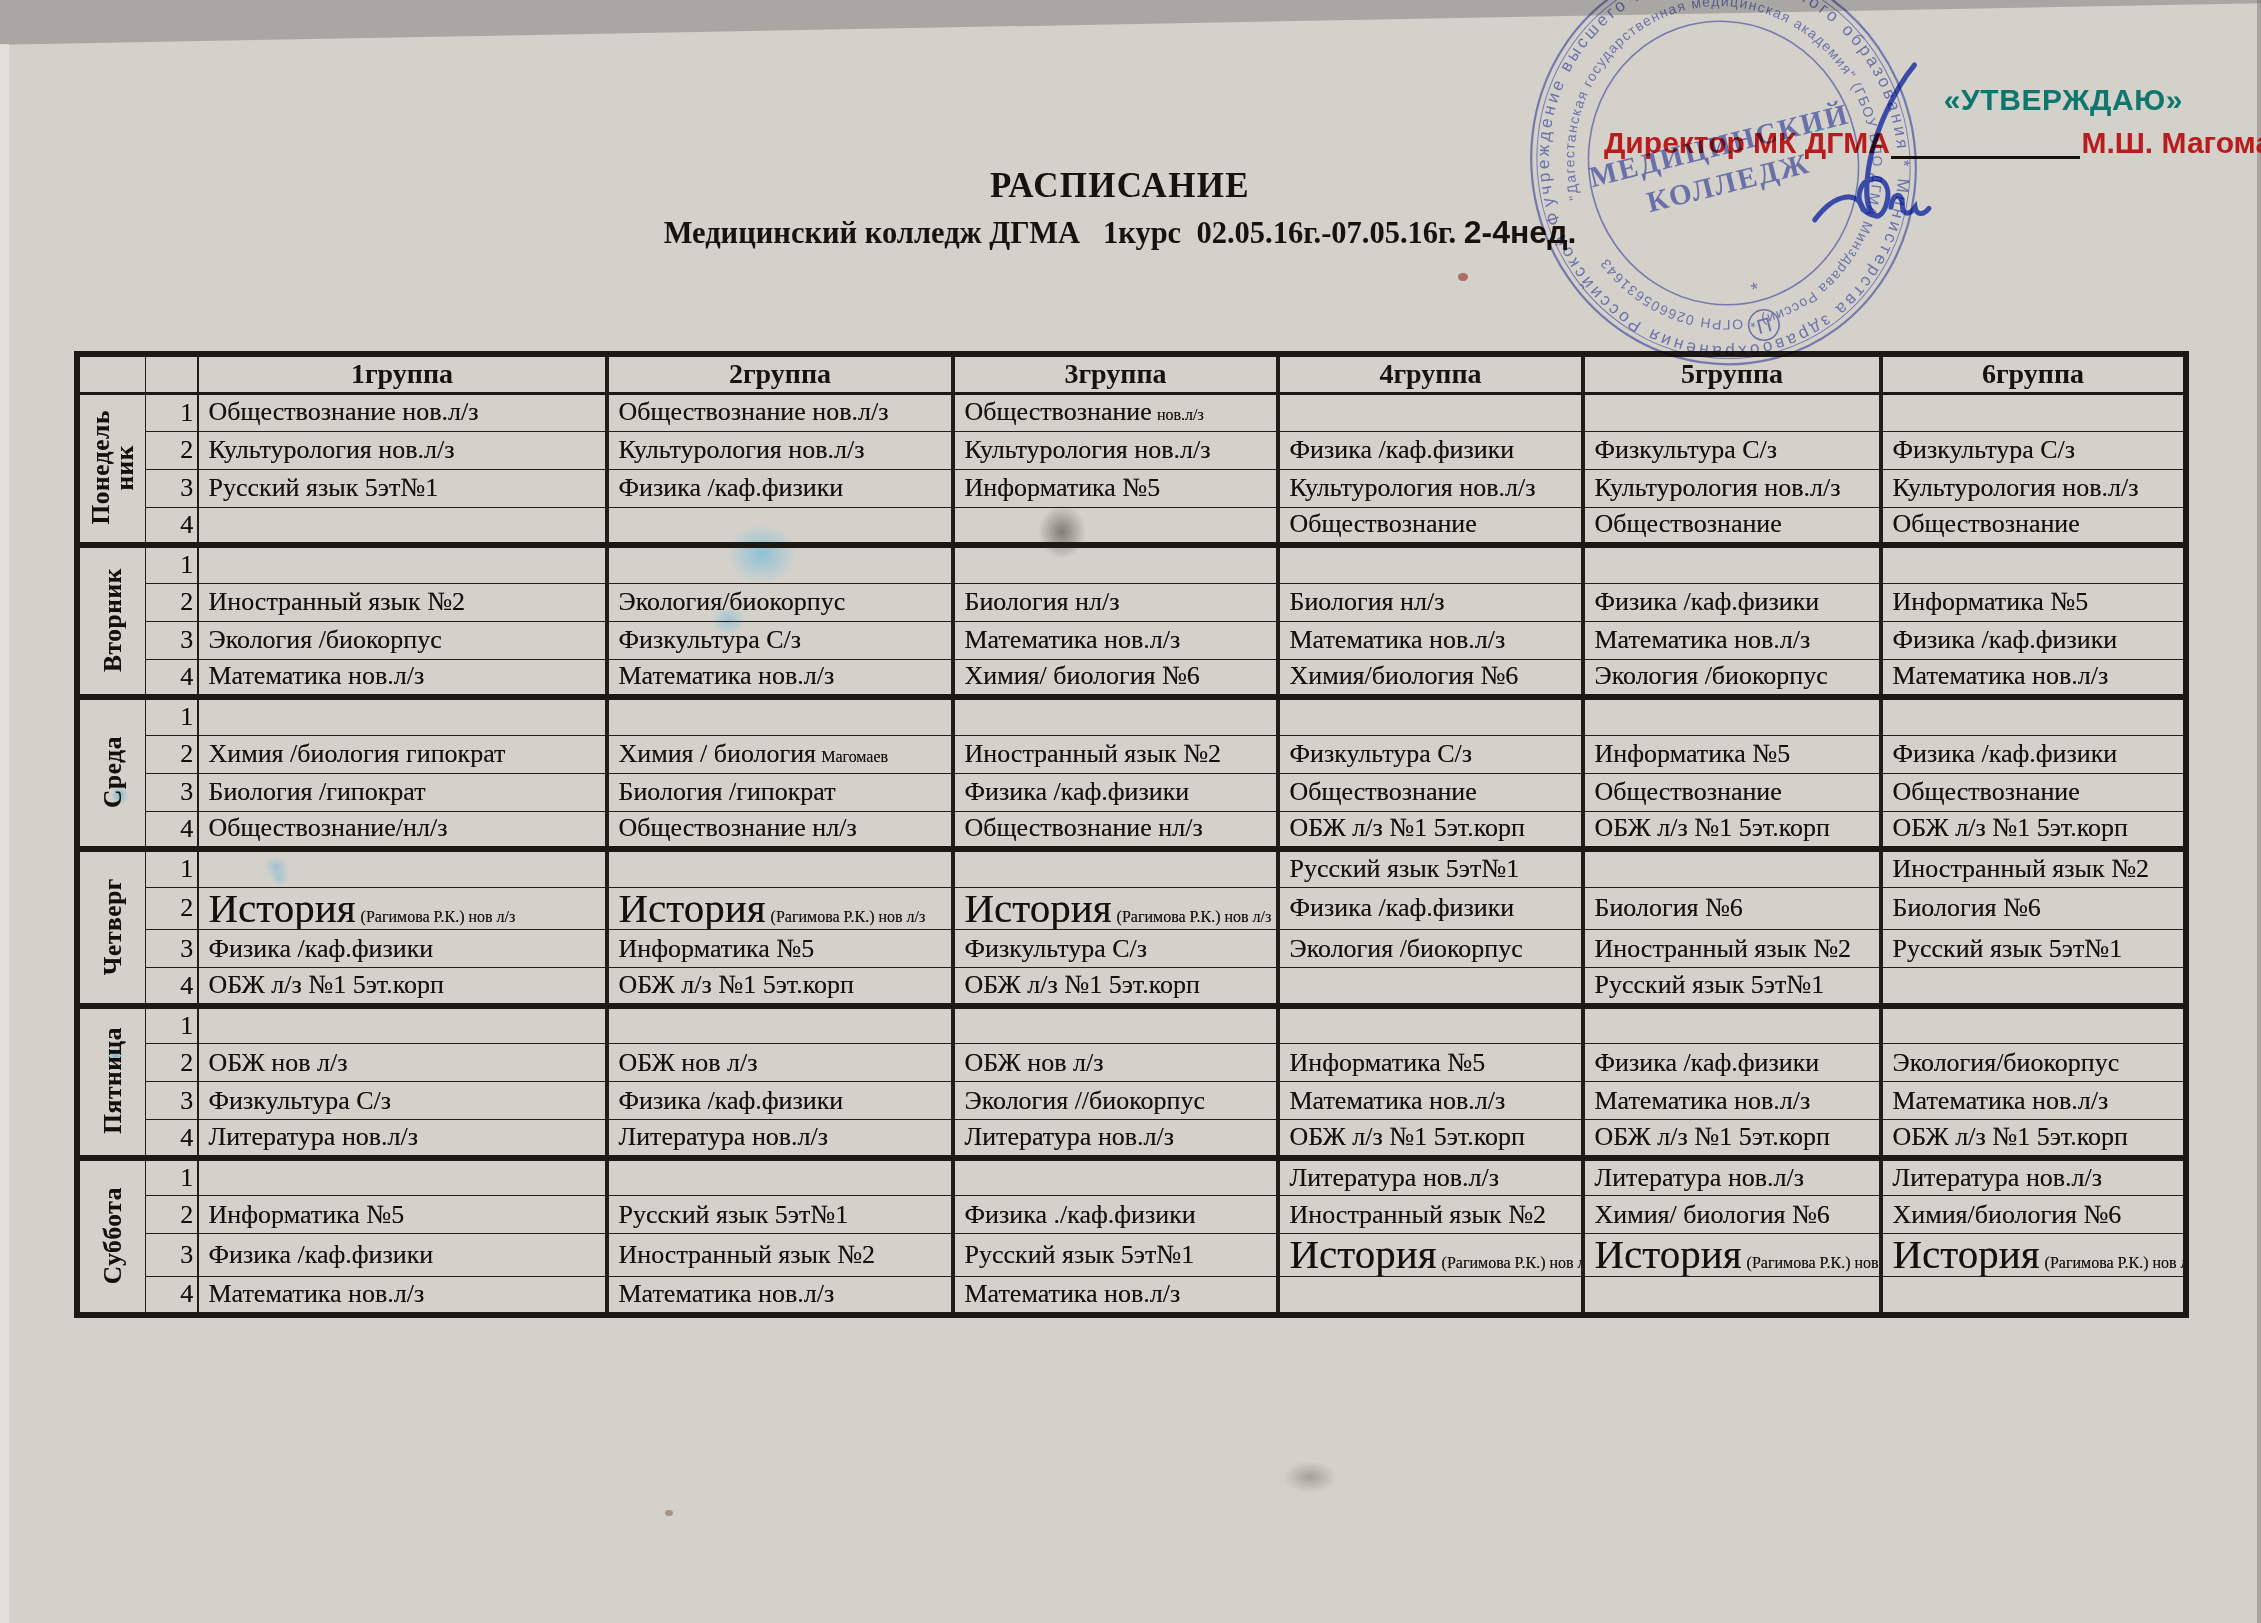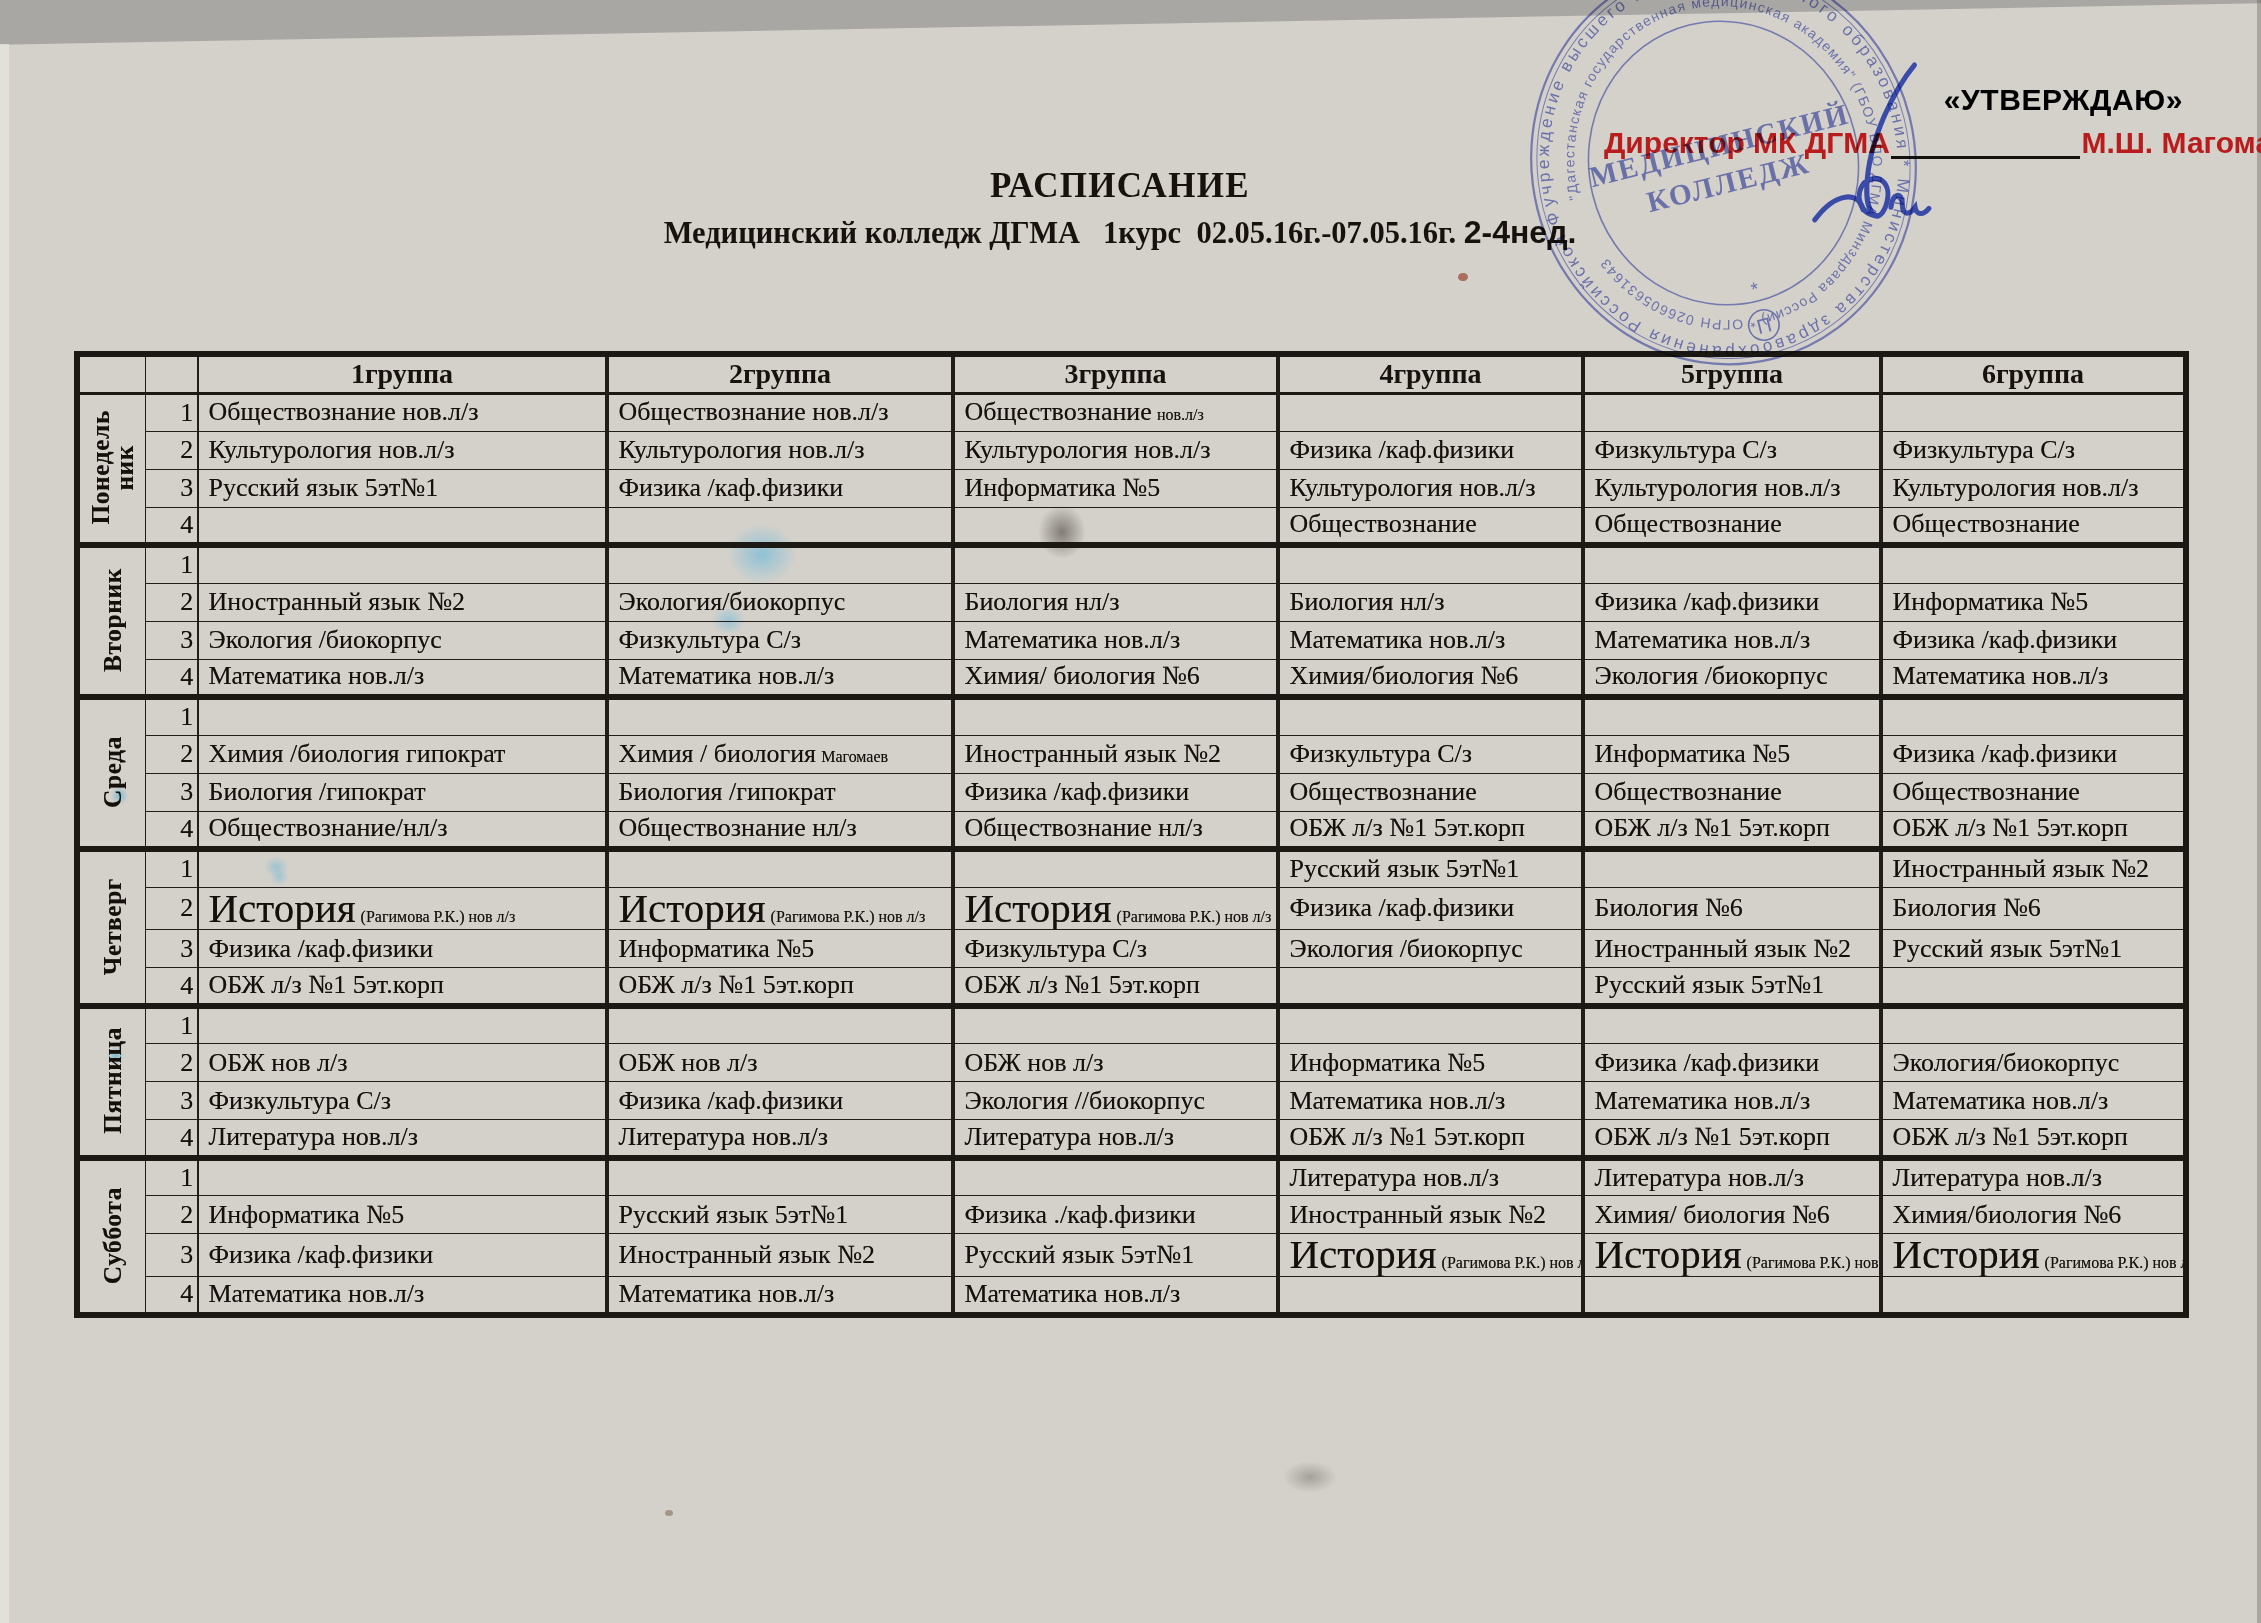--- a/index.html
+++ b/index.html
@@ -17,21 +17,21 @@
   .cy3{left:111px;top:786px;width:16.5px;height:19px;background:radial-gradient(closest-side,rgba(60,168,215,.55),rgba(60,168,215,0));}
   .cy4{left:264px;top:856px;width:25.4px;height:21.6px;background:radial-gradient(closest-side,rgba(60,168,215,.35),rgba(60,168,215,0));}
   .cy5{left:107px;top:1046px;width:16.5px;height:19px;background:radial-gradient(closest-side,rgba(60,168,215,.55),rgba(60,168,215,0));}
   .cy6{left:270px;top:869px;width:19px;height:16.5px;background:radial-gradient(closest-side,rgba(60,168,215,.30),rgba(60,168,215,0));}
   .dk1{left:1038px;top:505px;width:48px;height:54px;background:radial-gradient(closest-side,rgba(48,40,32,.50),rgba(48,40,32,0));}
   .dk2{left:1283px;top:1461px;width:54px;height:32px;background:radial-gradient(closest-side,rgba(95,90,82,.40),rgba(95,90,82,0));}
   .rd1{left:1458px;top:273px;width:9.5px;height:8.3px;background:rgba(150,55,35,.65);}
   .rd2{left:665px;top:1510px;width:7.6px;height:6.4px;background:rgba(120,90,70,.5);}
   
   .approve{position:absolute;top:85px;left:1873px;width:310px;text-align:right;
-           font:700 30px/1 "Liberation Sans",sans-serif;color:#000000;letter-spacing:0.6px;}
+           font:700 30px/1 "Liberation Sans",sans-serif;color:#0f766e;letter-spacing:0.6px;}
   .director{position:absolute;top:126px;left:1604px;white-space:nowrap;display:flex;align-items:flex-end;
             font:700 30px/1.1 "Liberation Sans",sans-serif;color:#b91c1c;}
   .sig-line{display:inline-block;width:189px;height:28px;border-bottom:3.8px solid #15110d;margin:0 1.3px;}
   .tblock{position:absolute;left:635px;width:914px;text-align:center;white-space:pre;margin-left:28px;}
   .title{top:168px;font:700 35px/1 "Liberation Serif",serif;letter-spacing:1.3px;}
   .subtitle{top:216px;font:700 30.5px/1 "Liberation Serif",serif;}
   .weeks{font:700 32px/1 "Liberation Sans",sans-serif;}
   .program{top:260px;font:700 30px/1 "Liberation Serif",serif;}
   
   .stamp{position:absolute;left:1514px;top:-56px;mix-blend-mode:multiply;opacity:.85;}

